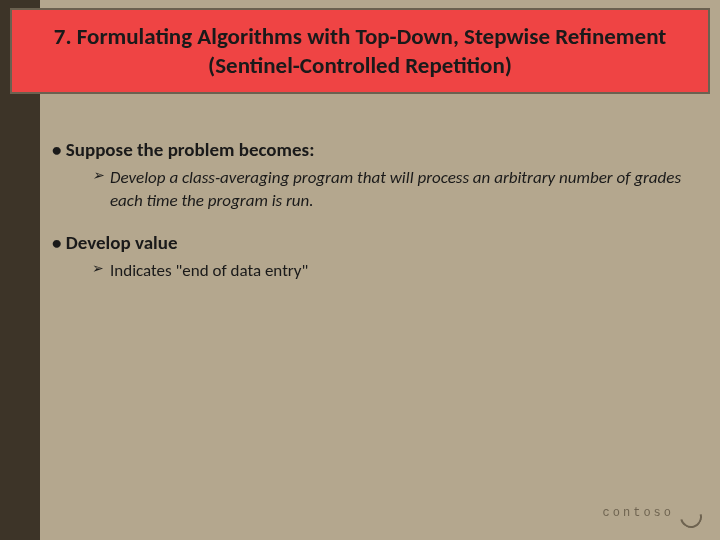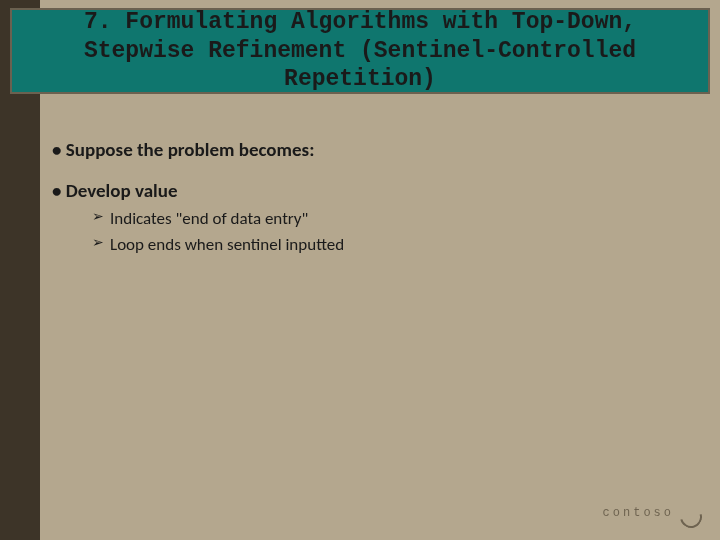--- a/index.html
+++ b/index.html
@@ -18,28 +18,27 @@
     width: 40px;
     height: 100%;
     background: #3d3428;
   }
   .title-bar {
     position: absolute;
     left: 10px;
     top: 8px;
     width: 700px;
     height: 86px;
-    background: #0f766e;
+    background: #ef4444;
     border: 2px solid #6b6150;
     display: flex;
     align-items: center;
     justify-content: center;
     text-align: center;
     padding: 17px 12px;
-    font-family: Liberation Mono, monospace;
   }
   .title-bar h1 {
     font-size: 23px;
     font-weight: bold;
     color: #1a1a1a;
     line-height: 1.25;
   }
   .content {
     position: absolute;
     left: 52px;
@@ -102,26 +101,26 @@
 <div class="left-band"></div>
 
 <div class="title-bar">
   <h1>7. Formulating Algorithms with Top-Down, Stepwise Refinement (Sentinel-Controlled Repetition)</h1>
 </div>
 
 <div class="content">
 
   <div class="bullet-main">• <span>Suppose the problem becomes:</span></div>
   <div class="sub-list">
+    <div class="sub-item italic">Develop a class-averaging program that will process an arbitrary number of grades each time the program is run.</div>
   </div>
 
   <div class="bullet-main">• <span>Develop value</span></div>
   <div class="sub-list">
     <div class="sub-item">Indicates "end of data entry"</div>
-    <div class="sub-item">Loop ends when sentinel inputted</div>
   </div>
 
 </div>
 
 <div class="logo">
   <span class="logo-text">contoso</span>
   <div class="logo-swirl"></div>
 </div>
 
 </body></html>

